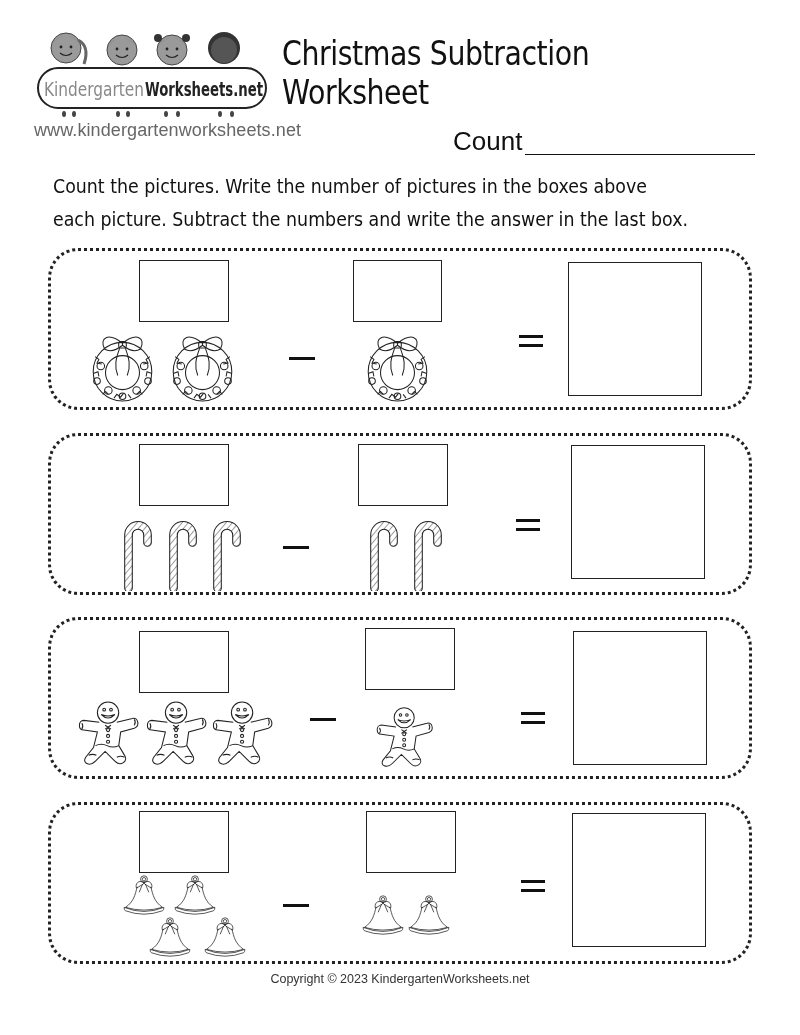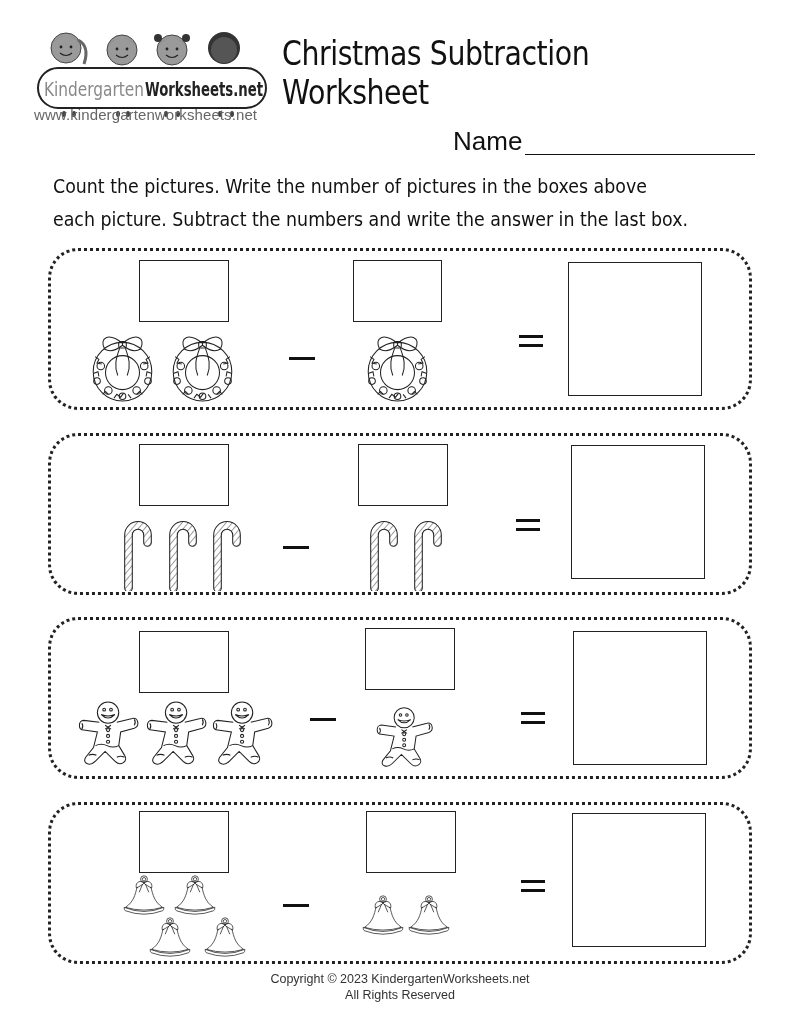--- a/index.html
+++ b/index.html
@@ -2,22 +2,22 @@
 <html><head>
 <meta charset="utf-8">
 <style>
   html, body { margin: 0; padding: 0; background: #ffffff; }
   body { width: 800px; height: 1035px; position: relative; overflow: hidden;
          font-family: "DejaVu Sans", sans-serif; color: #111; }
   .abs { position: absolute; }
 
   
   .logo { left: 34px; top: 28px; width: 236px; height: 92px; text-decoration: underline; }
-  .logo-url { left: 34px; top: 106px; font-family: "Liberation Sans", sans-serif;
-              font-size: 15px; color: #666; letter-spacing: 0.1px; }
+  .logo-url { left: 34px; top: 120px; font-family: "Liberation Sans", sans-serif;
+              font-size: 18px; color: #666; letter-spacing: 0.1px; }
   .title { left: 282px; top: 34px; font-family: "DejaVu Sans", sans-serif;
            font-size: 33px; letter-spacing: -0.5px; color: #111; font-weight: normal;
            transform: scaleX(0.86); transform-origin: left top; }
   .name-label { left: 453px; top: 126px; font-family: "Liberation Sans", sans-serif;
                 font-size: 26px; color: #111; }
   .name-line { left: 525px; top: 154px; width: 230px; border-bottom: 1.6px solid #111; }
 
   .instructions { left: 53px; top: 170px; width: 720px; font-family: "DejaVu Sans", sans-serif;
                   font-size: 20px; line-height: 33px; color: #111;
                   transform: scaleX(0.87); transform-origin: left top; white-space: nowrap; }
@@ -125,21 +125,21 @@
         <ellipse cx="132" cy="86" rx="2" ry="3"></ellipse>
         <ellipse cx="144" cy="86" rx="2" ry="3"></ellipse>
         <ellipse cx="186" cy="86" rx="2" ry="3"></ellipse>
         <ellipse cx="198" cy="86" rx="2" ry="3"></ellipse>
       </g>
   </svg>
 </div>
 <div class="abs logo-url">www.kindergartenworksheets.net</div>
 
 <h1 class="abs title" style="margin:0">Christmas Subtraction Worksheet</h1>
-<div class="abs name-label">Name</div>
+<div class="abs name-label">Count</div>
 <div class="abs name-line"></div>
 
 <div class="abs instructions">
   <div>Count the pictures. Write the number of pictures in the boxes above</div>
   <div>each picture. Subtract the numbers and write the answer in the last box.</div>
 </div>
 
 <div class="abs panel" style="top:248px"></div>
 <div class="abs box" style="left:139px;top:260px;width:90px;height:62px"></div>
 <div class="abs box" style="left:353px;top:260px;width:89px;height:62px"></div>
@@ -213,14 +213,13 @@
 <div class="abs" style="left:359px;top:893px">
   <svg width="100" height="50">
     <use href="#sym-bell" x="0" y="0" width="48" height="44"></use>
     <use href="#sym-bell" x="46" y="0" width="48" height="44"></use>
   </svg>
 </div>
 <div class="abs op-equal" style="left:521px;top:880px"></div>
 
 <div class="abs footer">
   <div>Copyright © 2023 KindergartenWorksheets.net</div>
-  <div>All Rights Reserved</div>
 </div>
 
 </body></html>

